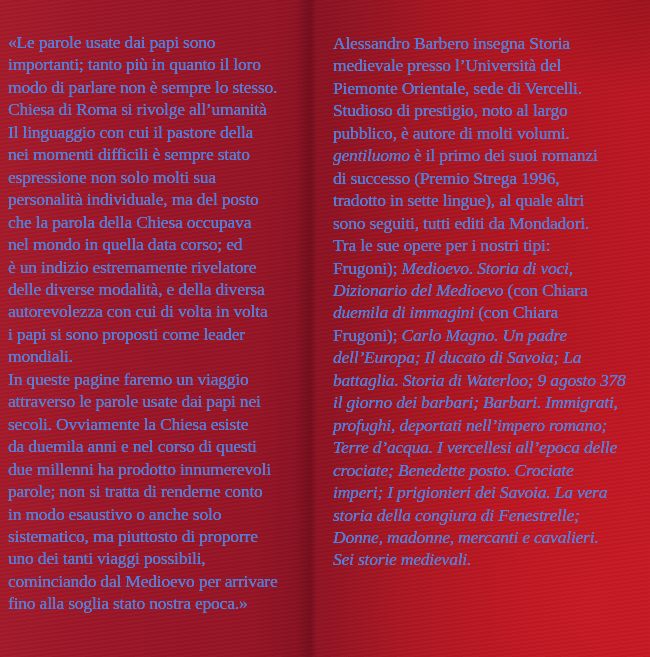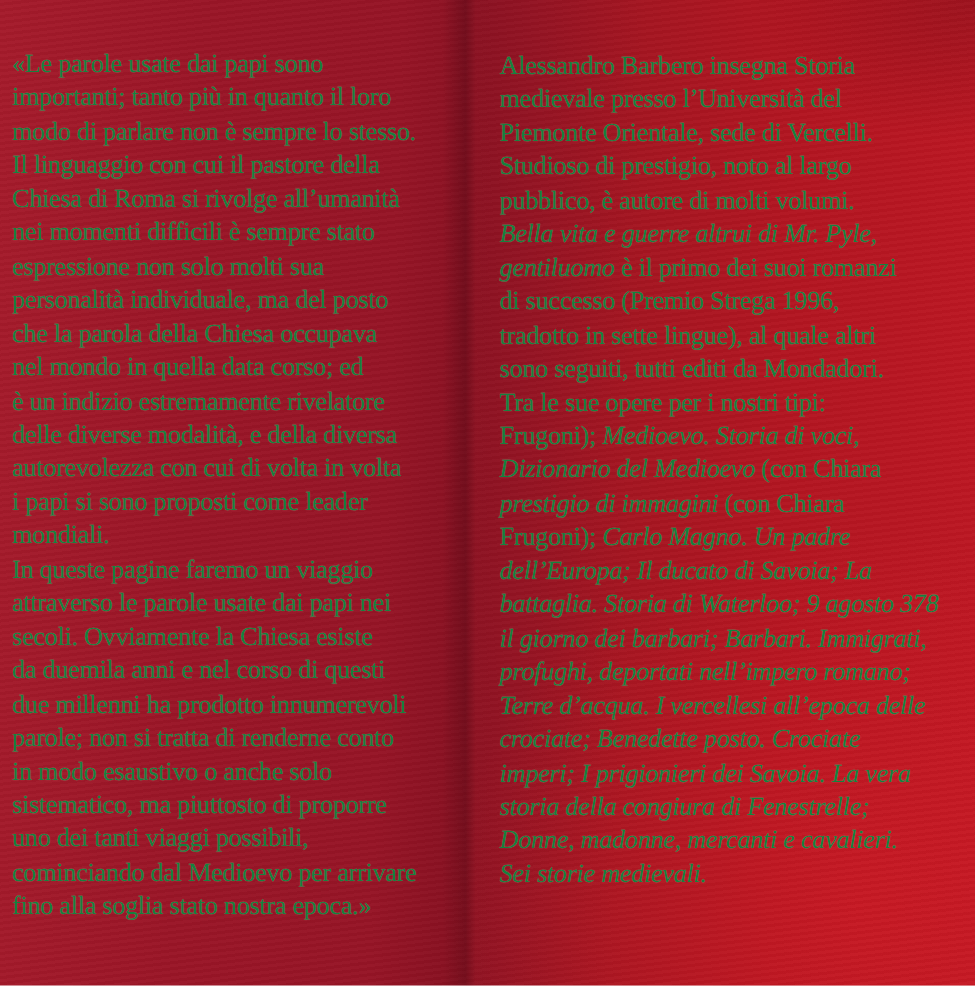--- a/index.html
+++ b/index.html
@@ -22,42 +22,42 @@
     position: absolute;
     left: 295px;
     top: 0;
     width: 34px;
     height: 657px;
     background: linear-gradient(90deg, rgba(60,5,15,0) 0%, rgba(60,5,15,0.30) 45%, rgba(150,30,40,0.10) 65%, rgba(60,5,15,0) 100%);
     pointer-events: none;
   }
   .col {
     position: absolute;
-    color: #15803d;
+    color: #3b82f6;
     font-size: 17.5px;
     line-height: 22.45px;
     letter-spacing: -0.2px;
     text-shadow: 0 0 0.6px rgba(238,226,196,0.55);
   }
   .col-left  { left: 8px;   top: 31px; width: 302px; }
   .col-right { left: 333px; top: 32px; width: 317px; }
   .line { white-space: nowrap; }
   .line .it { font-style: italic; }
 </style>
 </head>
 <body>
 
 <div class="flap">
   <div class="fold"></div>
   <div class="col col-left" id="left-col">
       <div class="line">«Le parole usate dai papi sono</div>
       <div class="line">importanti; tanto più in quanto il loro</div>
       <div class="line">modo di parlare non è sempre lo stesso.</div>
+      <div class="line">Chiesa di Roma si rivolge all’umanità</div>
       <div class="line">Il linguaggio con cui il pastore della</div>
-      <div class="line">Chiesa di Roma si rivolge all’umanità</div>
       <div class="line">nei momenti difficili è sempre stato</div>
       <div class="line">espressione non solo molti sua</div>
       <div class="line">personalità individuale, ma del posto</div>
       <div class="line">che la parola della Chiesa occupava</div>
       <div class="line">nel mondo in quella data corso; ed</div>
       <div class="line">è un indizio estremamente rivelatore</div>
       <div class="line">delle diverse modalità, e della diversa</div>
       <div class="line">autorevolezza con cui di volta in volta</div>
       <div class="line">i papi si sono proposti come leader</div>
       <div class="line">mondiali.</div>
@@ -72,29 +72,28 @@
       <div class="line">uno dei tanti viaggi possibili,</div>
       <div class="line">cominciando dal Medioevo per arrivare</div>
       <div class="line">fino alla soglia stato nostra epoca.»</div>
     </div>
   <div class="col col-right" id="right-col">
       <div class="line"><span class="rm">Alessandro Barbero insegna Storia</span></div>
       <div class="line"><span class="rm">medievale presso l’Università del</span></div>
       <div class="line"><span class="rm">Piemonte Orientale, sede di Vercelli.</span></div>
       <div class="line"><span class="rm">Studioso di prestigio, noto al largo</span></div>
       <div class="line"><span class="rm">pubblico, è autore di molti volumi.</span></div>
-      <div class="line"><span class="it">Bella vita e guerre altrui di Mr. Pyle,</span></div>
       <div class="line"><span class="it">gentiluomo</span><span class="rm"> è il primo dei suoi romanzi</span></div>
       <div class="line"><span class="rm">di successo (Premio Strega 1996,</span></div>
       <div class="line"><span class="rm">tradotto in sette lingue), al quale altri</span></div>
       <div class="line"><span class="rm">sono seguiti, tutti editi da Mondadori.</span></div>
       <div class="line"><span class="rm">Tra le sue opere per i nostri tipi:</span></div>
       <div class="line"><span class="rm">Frugoni); </span><span class="it">Medioevo. Storia di voci,</span></div>
       <div class="line"><span class="it">Dizionario del Medioevo</span><span class="rm"> (con Chiara</span></div>
-      <div class="line"><span class="it">prestigio di immagini</span><span class="rm"> (con Chiara</span></div>
+      <div class="line"><span class="it">duemila di immagini</span><span class="rm"> (con Chiara</span></div>
       <div class="line"><span class="rm">Frugoni); </span><span class="it">Carlo Magno. Un padre</span></div>
       <div class="line"><span class="it">dell’Europa; Il ducato di Savoia; La</span></div>
       <div class="line"><span class="it">battaglia. Storia di Waterloo; 9 agosto 378</span></div>
       <div class="line"><span class="it">il giorno dei barbari; Barbari. Immigrati,</span></div>
       <div class="line"><span class="it">profughi, deportati nell’impero romano;</span></div>
       <div class="line"><span class="it">Terre d’acqua. I vercellesi all’epoca delle</span></div>
       <div class="line"><span class="it">crociate; Benedette posto. Crociate</span></div>
       <div class="line"><span class="it">imperi; I prigionieri dei Savoia. La vera</span></div>
       <div class="line"><span class="it">storia della congiura di Fenestrelle;</span></div>
       <div class="line"><span class="it">Donne, madonne, mercanti e cavalieri.</span></div>

